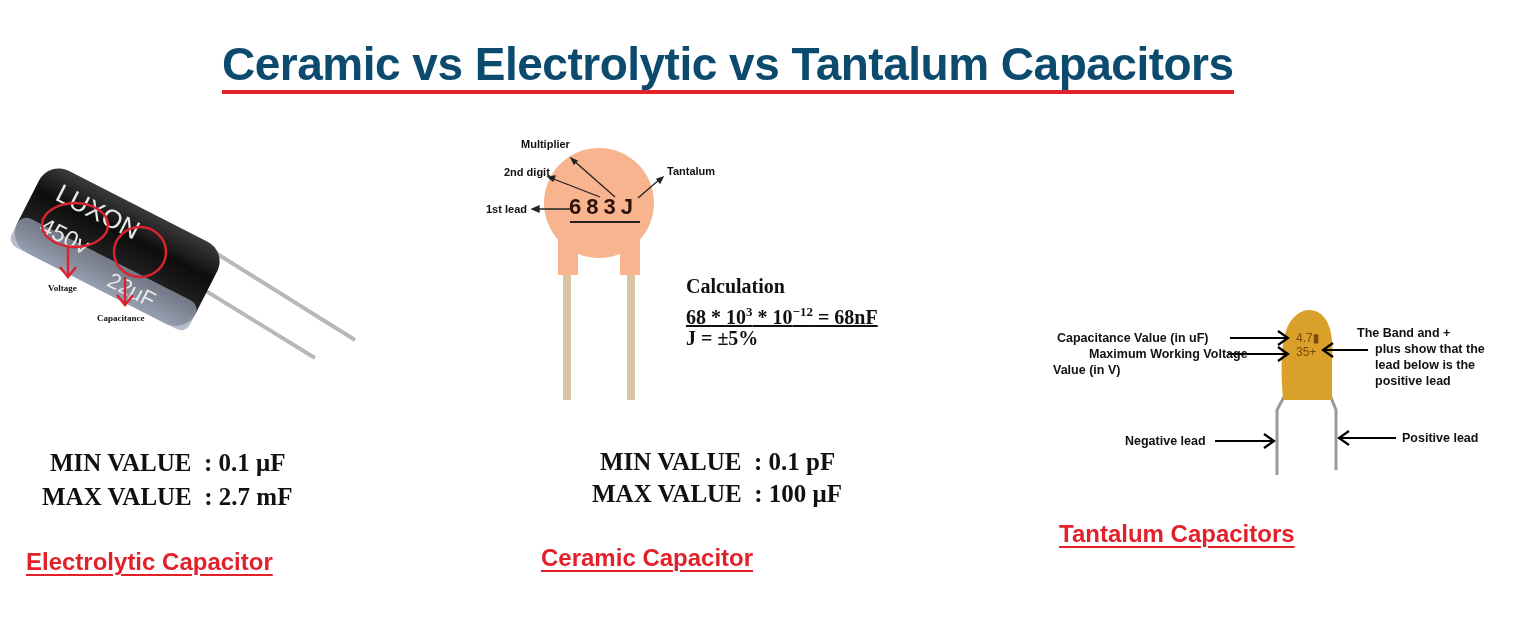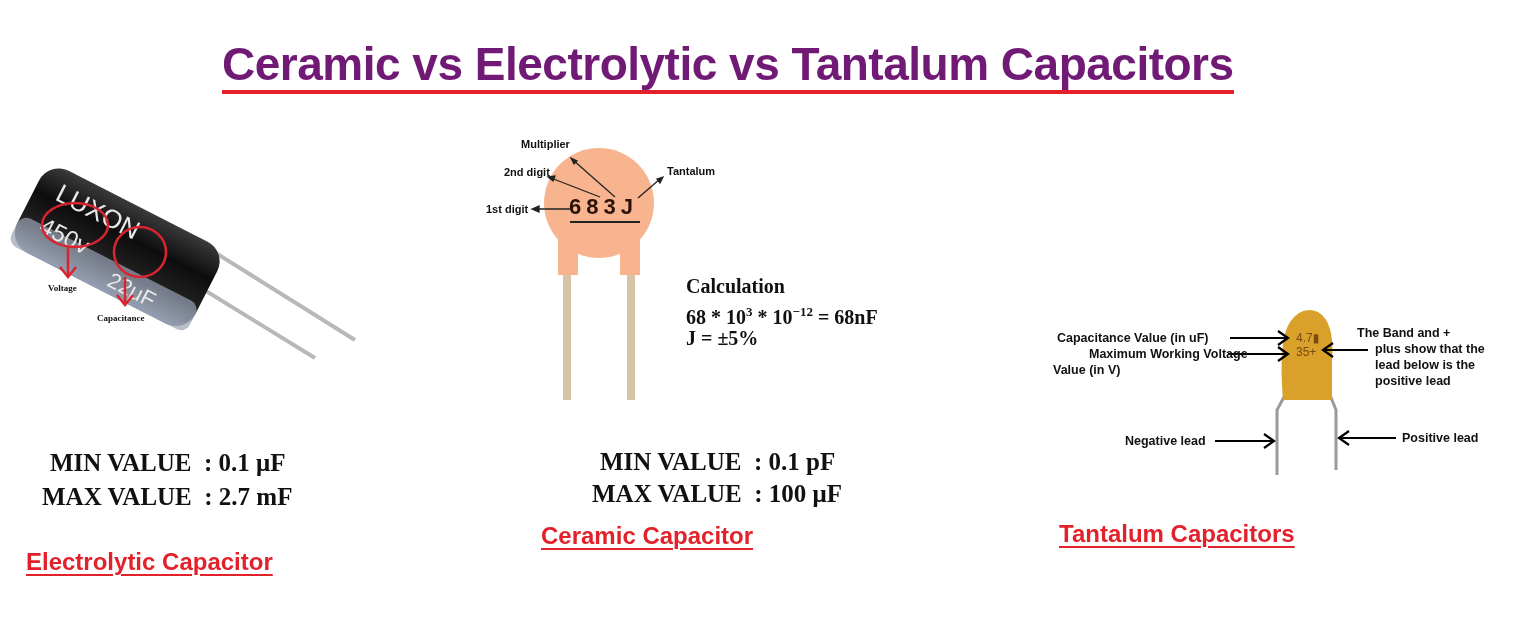--- a/index.html
+++ b/index.html
@@ -2,21 +2,21 @@
 <html><head>
 <meta charset="utf-8">
 <style>
   * { box-sizing: border-box; margin: 0; padding: 0; }
   body {
     width: 1536px; height: 627px; background: #ffffff; position: relative; overflow: hidden;
     font-family: "Liberation Sans", sans-serif;
   }
   .abs { position: absolute; }
   .title {
-    left: 222px; top: 38px; font-size: 46px; font-weight: bold; color: #701a75;
+    left: 222px; top: 38px; font-size: 46px; font-weight: bold; color: #0c4a6e;
     font-family: "Liberation Sans", sans-serif; letter-spacing: -0.5px;
     border-bottom: 4px solid #e3212a; line-height: 52px; white-space: nowrap;
   }
   .serif { font-family: "Liberation Serif", serif; font-weight: bold; color: #111; }
   .caption {
     font-size: 24px; font-weight: bold; color: #e3212a;
     text-decoration: underline; text-decoration-thickness: 2px; text-underline-offset: 4px;
     white-space: nowrap;
   }
   .small-label { font-size: 11px; font-weight: bold; color: #111; white-space: nowrap; }
@@ -84,32 +84,32 @@
     <line x1="145" y1="77" x2="103" y2="40"></line>
       <polygon points="101,38 107,41 104,44"></polygon>
     <line x1="168" y1="78" x2="190" y2="59"></line>
       <polygon points="193,57 190,63 187,59"></polygon>
   </g>
   <line x1="100" y1="102" x2="170" y2="102" stroke="#222" stroke-width="2"></line>
 </svg>
 <div class="abs" style="left:569px;top:194px;font-size:22px;font-weight:bold;color:#2a1208;letter-spacing:5px;font-family:'Liberation Sans',sans-serif;text-align:right;">683J</div>
 <div class="abs small-label" style="left:521px;top:138px;">Multiplier</div>
 <div class="abs small-label" style="left:504px;top:166px;">2nd digit</div>
-<div class="abs small-label" style="left:486px;top:203px;">1st digit</div>
+<div class="abs small-label" style="left:486px;top:203px;">1st lead</div>
 <div class="abs small-label" style="left:667px;top:165px;">Tantalum</div>
 
 <div class="abs serif calc" style="left:686px;top:274px;">Calculation</div>
-<div class="abs serif calc" style="left:686px;top:300px;">
+<div class="abs serif calc" style="left:686px;top:300px;text-decoration:underline;">
   <span>68 * 10</span><sup>3</sup><span> * 10</span><sup>−12</sup><span> = 68nF</span>
 </div>
 <div class="abs serif calc" style="left:686px;top:326px;">J = ±5%</div>
 
 <div class="abs serif minmax" style="left:600px;top:445px;">MIN VALUE  : 0.1 pF</div>
 <div class="abs serif minmax" style="left:592px;top:477px;">MAX VALUE  : 100 μF</div>
-<div class="abs caption" style="left:541px;top:522px;">Ceramic Capacitor</div>
+<div class="abs caption" style="left:541px;top:544px;">Ceramic Capacitor</div>
 
 <svg class="abs" style="left:1040px;top:300px" width="490" height="180">
 
   <path d="M245 95 L237 110 L237 175" fill="none" stroke="#9a9a9a" stroke-width="3"></path>
   <path d="M290 95 L296 110 L296 170" fill="none" stroke="#9a9a9a" stroke-width="3"></path>
 
   <path d="M243 100 Q238 40 250 22 Q262 5 278 12 Q295 22 292 60 L292 100 Z" fill="#d9a12a"></path>
   <text x="256" y="42" font-size="12" fill="#7a4a10" font-family="Liberation Sans, sans-serif">4.7▮</text>
   <text x="256" y="56" font-size="12" fill="#7a4a10" font-family="Liberation Sans, sans-serif">35+</text>
 

